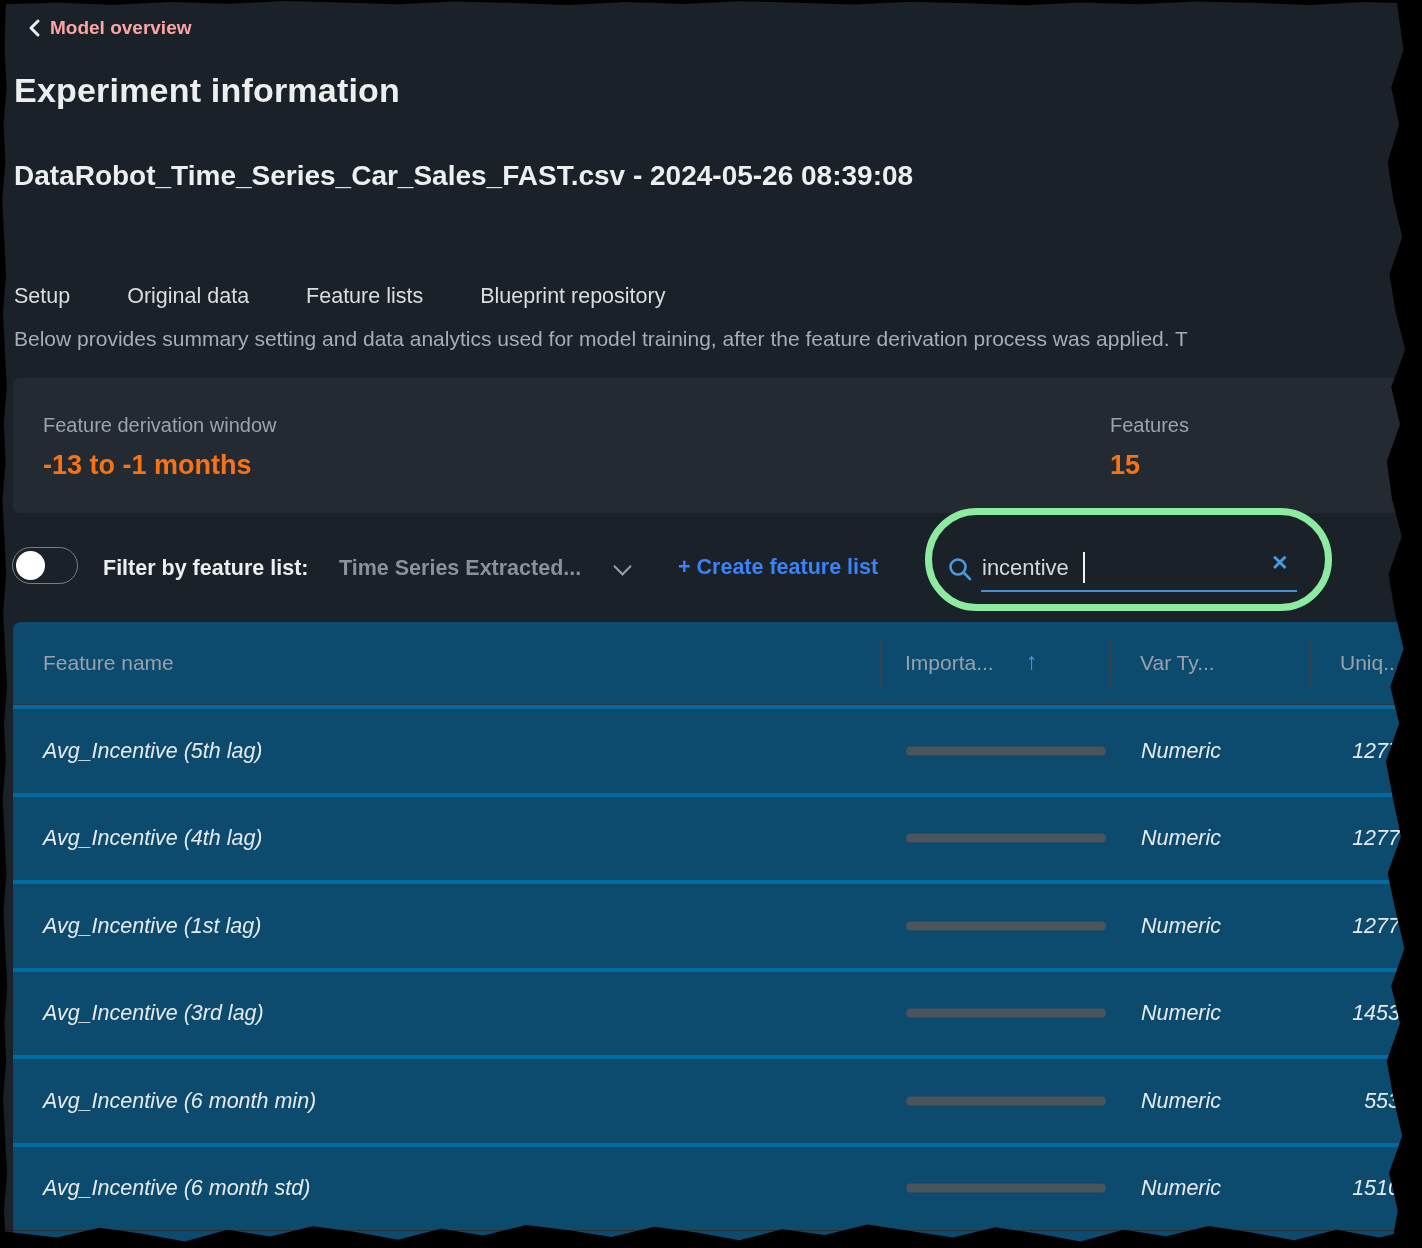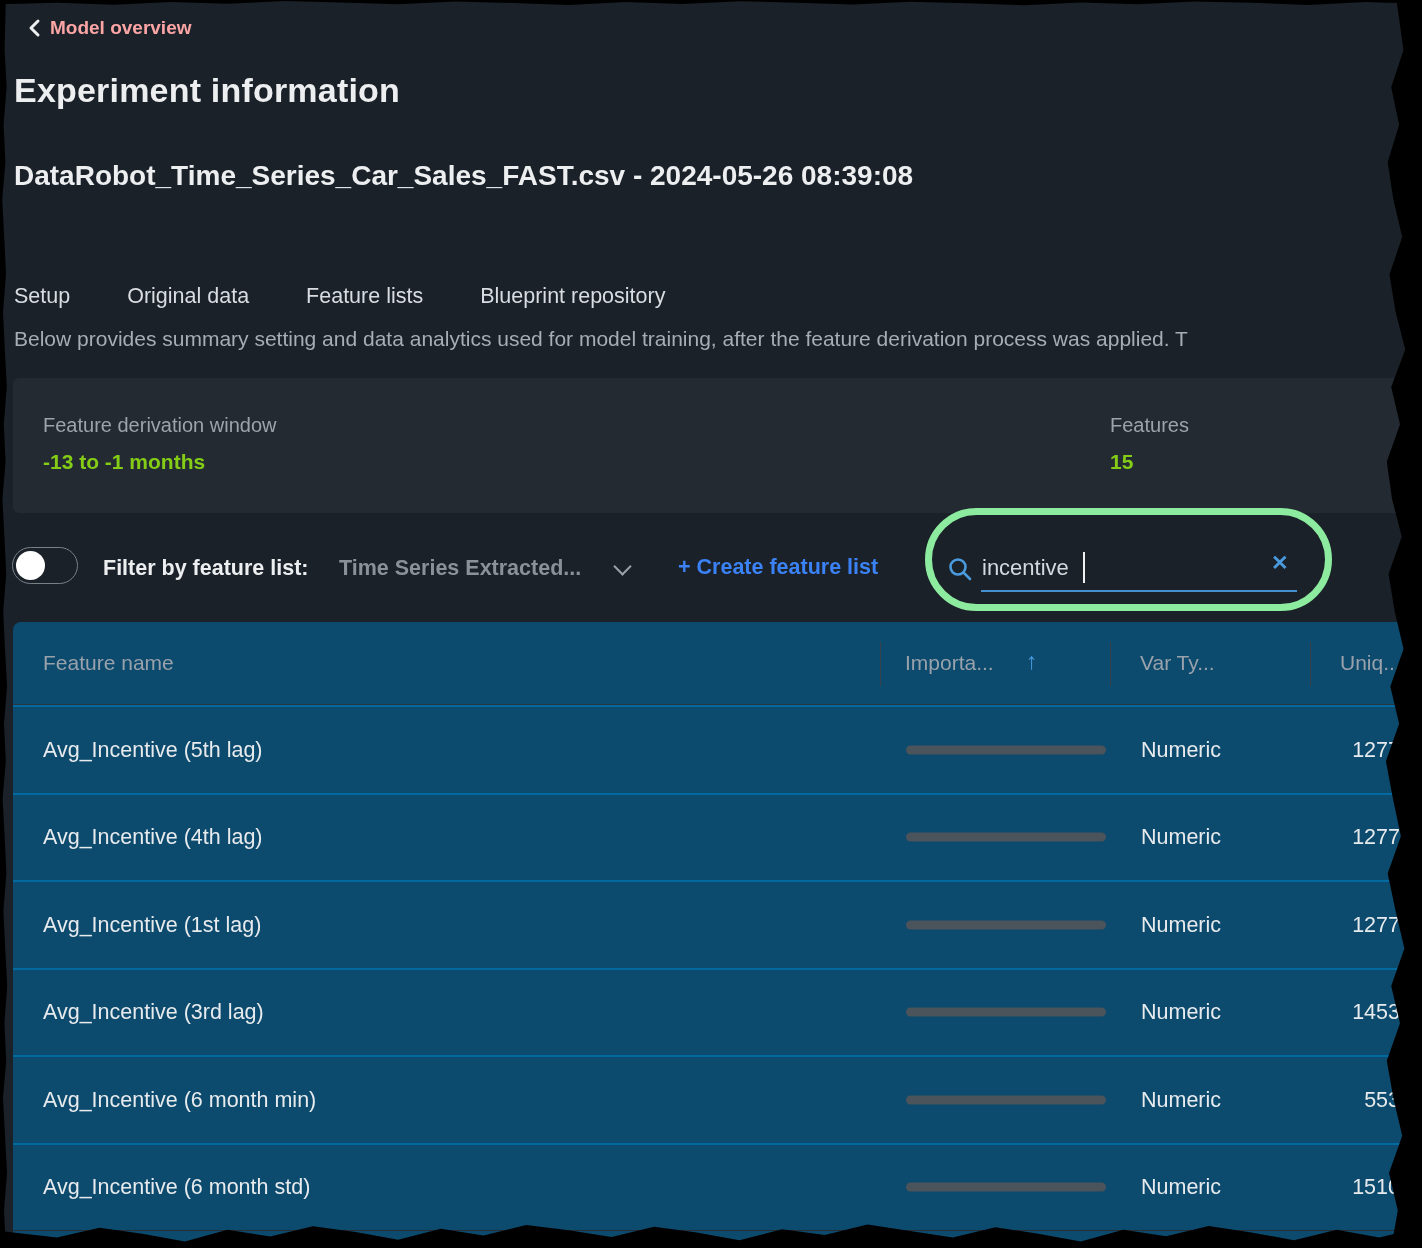--- a/index.html
+++ b/index.html
@@ -43,21 +43,21 @@
     font-size: 21px; color: #a6adb5; white-space: nowrap; overflow: hidden;
   }
 
   
   .summary-panel {
     position: absolute; left: 13px; top: 378px; width: 1397px; height: 135px;
     background: #232a31; border-radius: 6px;
   }
   .summary-item { position: absolute; top: 36px; }
   .summary-item .s-label { font-size: 20px; color: #9ba3ac; }
-  .summary-item .s-value { font-size: 21px; color: #84cc16; font-weight: 600; margin-top: 13px; }
+  .summary-item .s-value { font-size: 27px; color: #f97316; font-weight: 600; margin-top: 13px; }
   .si-0 { left: 30px; }
   .si-1 { left: 565px; }
   .si-2 { left: 1097px; }
 
   
   .toggle {
     position: absolute; left: 12px; top: 547px; width: 66px; height: 37px;
     border: 1.5px solid #7a8087; border-radius: 19px; background: transparent; cursor: pointer;
   }
   .toggle .knob {
@@ -96,21 +96,21 @@
   .thead { position: relative; height: 83px; border-bottom: 1px solid #2c343c; }
   .th { position: absolute; top: 29px; font-size: 21px; color: #99a1ab; white-space: nowrap; cursor: pointer; }
   .th-feature { left: 30px; }
   .th-importance { left: 892px; }
   .th-vartype { left: 1127px; text-align: right; }
   .th-unique { left: 1327px; }
   .sort-arrow { position: absolute; left: 1013px; top: 26px; font-size: 23px; font-weight: 700; color: #4a9ade; cursor: pointer; }
   .col-sep { position: absolute; top: 20px; width: 1px; height: 44px; background: #39414a; }
   .sep-1 { left: 867px; } .sep-2 { left: 1097px; } .sep-3 { left: 1297px; }
 
-  .trow { position: relative; height: 87.5px; border-top: 2px solid #0369a1; cursor: pointer; }
+  .trow { position: relative; height: 87.5px; border-top: 4px solid #0369a1; cursor: pointer; font-style: italic; }
   .trow:first-of-type { border-top: none; }
   .cell { position: absolute; top: 50%; transform: translateY(-50%); white-space: nowrap; }
   .cell-name { left: 30px; font-size: 21.5px; color: #e8ebed; }
   .cell-type { left: 1128px; font-size: 21.5px; color: #e8ebed; }
   .cell-uniq { left: 1247px; width: 140px; text-align: right; font-size: 21.5px; color: #e8ebed; }
   .bar {
     position: absolute; left: 893px; top: 50%; transform: translateY(-50%);
     width: 200px; height: 9px; border-radius: 5px; background: #4b535b; overflow: hidden;
   }
   .bar-fill { height: 100%; background: #57b97d; border-radius: 5px 0 0 5px; }

